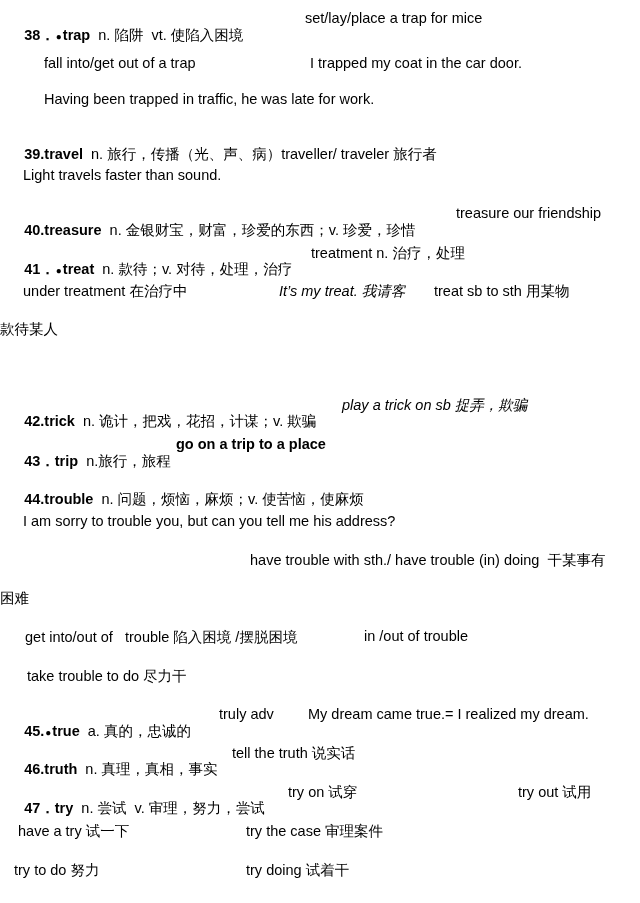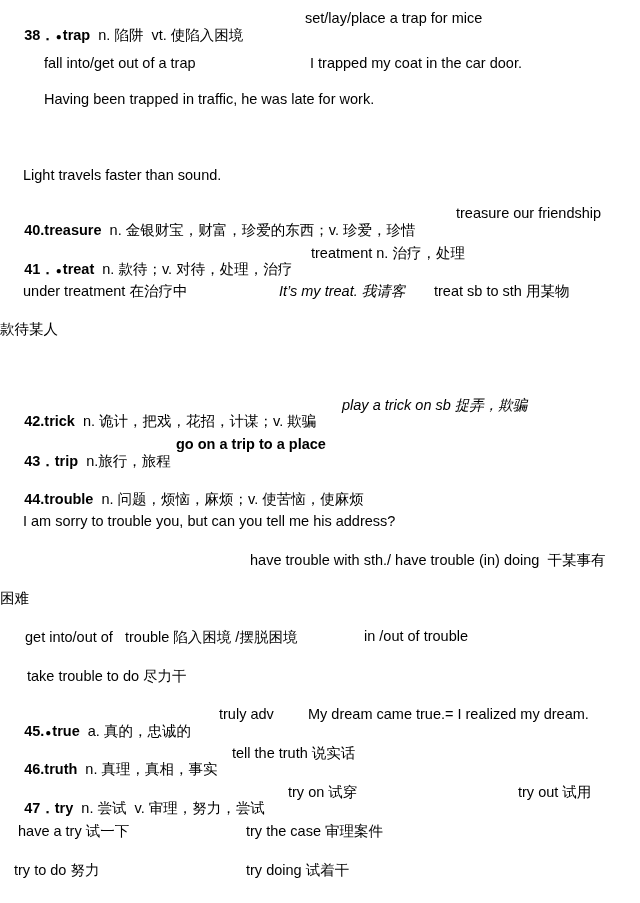--- a/index.html
+++ b/index.html
@@ -50,20 +50,23 @@
   <div class="l" style="left:8px; top:10px;">
     <span class="num">38．</span><span class="bullet">●</span><span class="hw">trap</span><span class="rest">  n. 陷阱  vt. 使陷入困境</span>
   </div>
   <div class="l" style="left:305px; top:10px;">set/lay/place a trap for mice</div>
 
   <div class="l" style="left:44px; top:55px;">fall into/get out of a trap</div>
   <div class="l" style="left:278px; top:55px;margin-left:32px;">I trapped my coat in the car door.</div>
 
   <div class="l" style="left:44px; top:91px;">Having been trapped in traffic, he was late for work.</div>
 
+  <div class="l" style="left:8px; top:129px;">
+    <span class="num">39.</span><span class="hw">travel</span><span class="rest">  n. 旅行，传播（光、声、病）traveller/ traveler 旅行者</span>
+  </div>
   <div class="l" style="left:23px; top:167px;">Light travels faster than sound.</div>
 
   <div class="l" style="left:8px; top:205px;">
     <span class="num">40.</span><span class="hw">treasure</span><span class="rest">  n. 金银财宝，财富，珍爱的东西；v. 珍爱，珍惜</span>
   </div>
   <div class="l" style="left:456px; top:205px;">treasure our friendship</div>
 
   <div class="l" style="left:8px; top:244px;">
     <span class="num">41．</span><span class="bullet">●</span><span class="hw">treat</span><span class="rest">  n. 款待；v. 对待，处理，治疗</span>
   </div>

